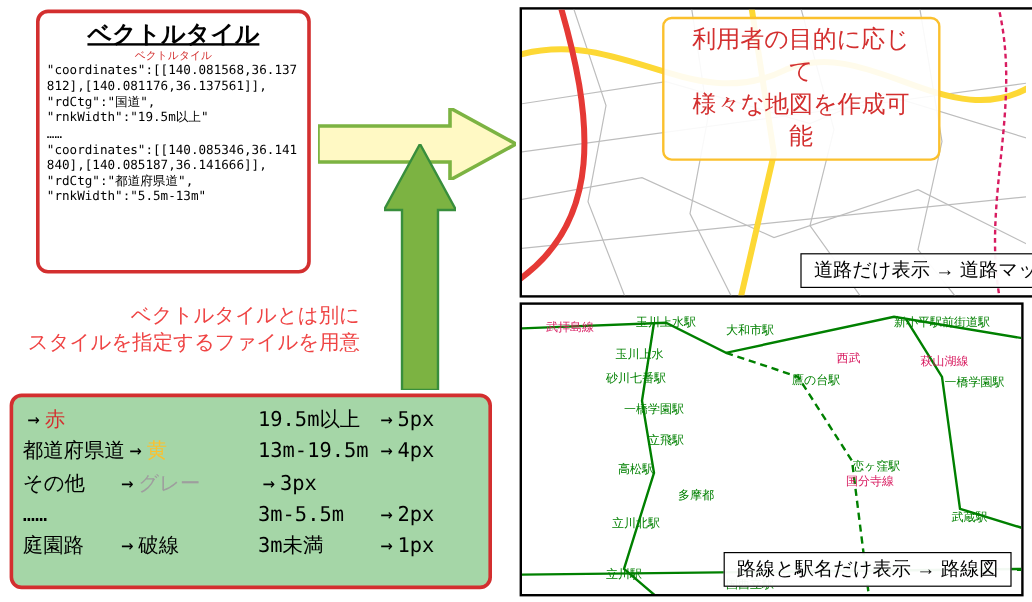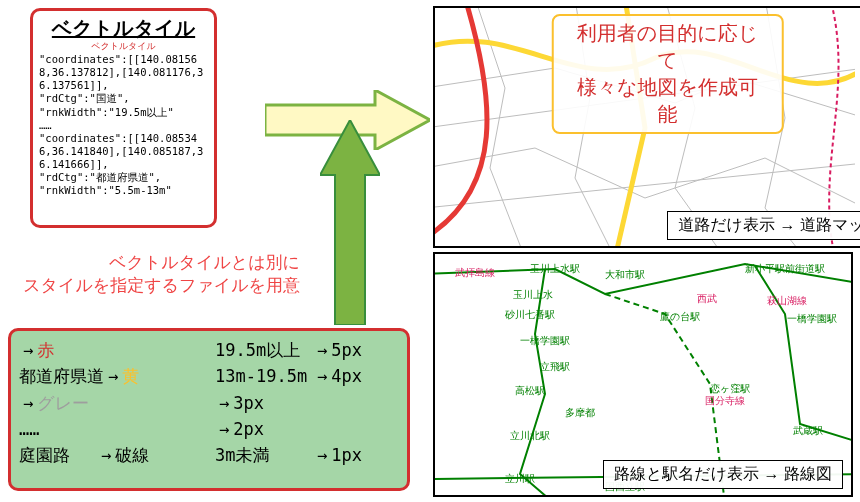--- a/index.html
+++ b/index.html
@@ -9,21 +9,21 @@
     height: 502px;
     font-family: "Yu Gothic", "Meiryo", sans-serif;
     position: relative;
     overflow: hidden;
     background: #fff;
   }
   .vt-box {
     position: absolute;
     left: 30px;
     top: 8px;
-    width: 187px;
+    width: 229px;
     height: 220px;
     border: 3px solid #d32f2f;
     border-radius: 10px;
     background: #fff;
     padding: 4px 6px 2px 6px;
   }
   .vt-title {
     font-size: 20px;
     font-weight: bold;
     text-align: center;
@@ -161,20 +161,21 @@
       <div class="style-row">
         <span class="style-arr">→</span>
         <span class="red">赤</span>
       </div>
       <div class="style-row">
         <span class="style-key">都道府県道</span>
         <span class="style-arr">→</span>
         <span class="yellow">黄</span>
       </div>
       <div class="style-row">
+        <span class="style-key">その他</span>
         <span class="style-arr">→</span>
         <span class="grey">グレー</span>
       </div>
       <div class="style-row">
         <span class="style-key">……</span>
         <span class="style-arr"></span>
         <span class=""></span>
       </div>
       <div class="style-row">
         <span class="style-key">庭園路</span>
@@ -191,20 +192,21 @@
       <div class="style-row">
         <span class="style-key" style="min-width:98px">13m-19.5m</span>
         <span class="style-arr">→</span>
         <span>4px</span>
       </div>
       <div class="style-row">
         <span class="style-arr">→</span>
         <span>3px</span>
       </div>
       <div class="style-row">
+        <span class="style-key" style="min-width:98px">3m-5.5m</span>
         <span class="style-arr">→</span>
         <span>2px</span>
       </div>
       <div class="style-row">
         <span class="style-key" style="min-width:98px">3m未満</span>
         <span class="style-arr">→</span>
         <span>1px</span>
       </div>
     </div>
 </div>

